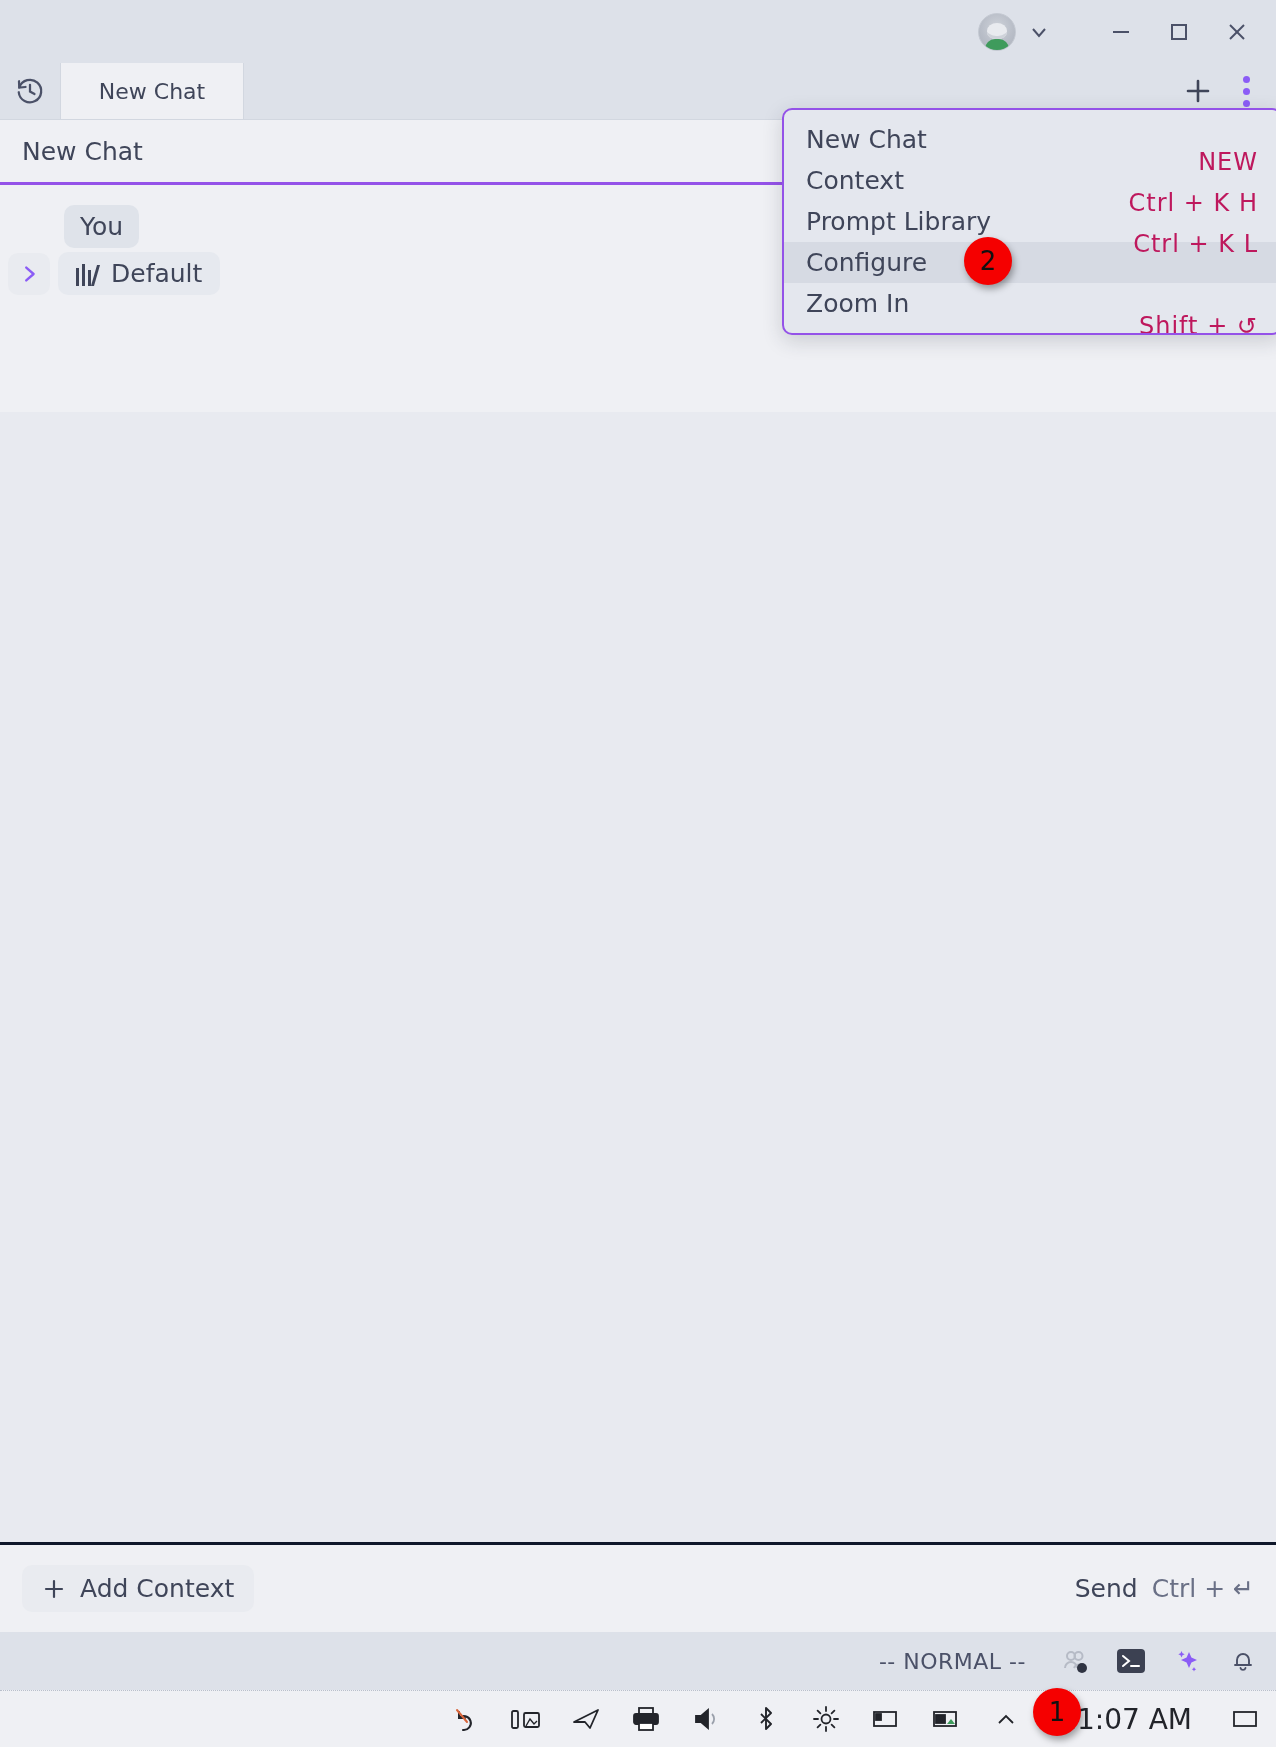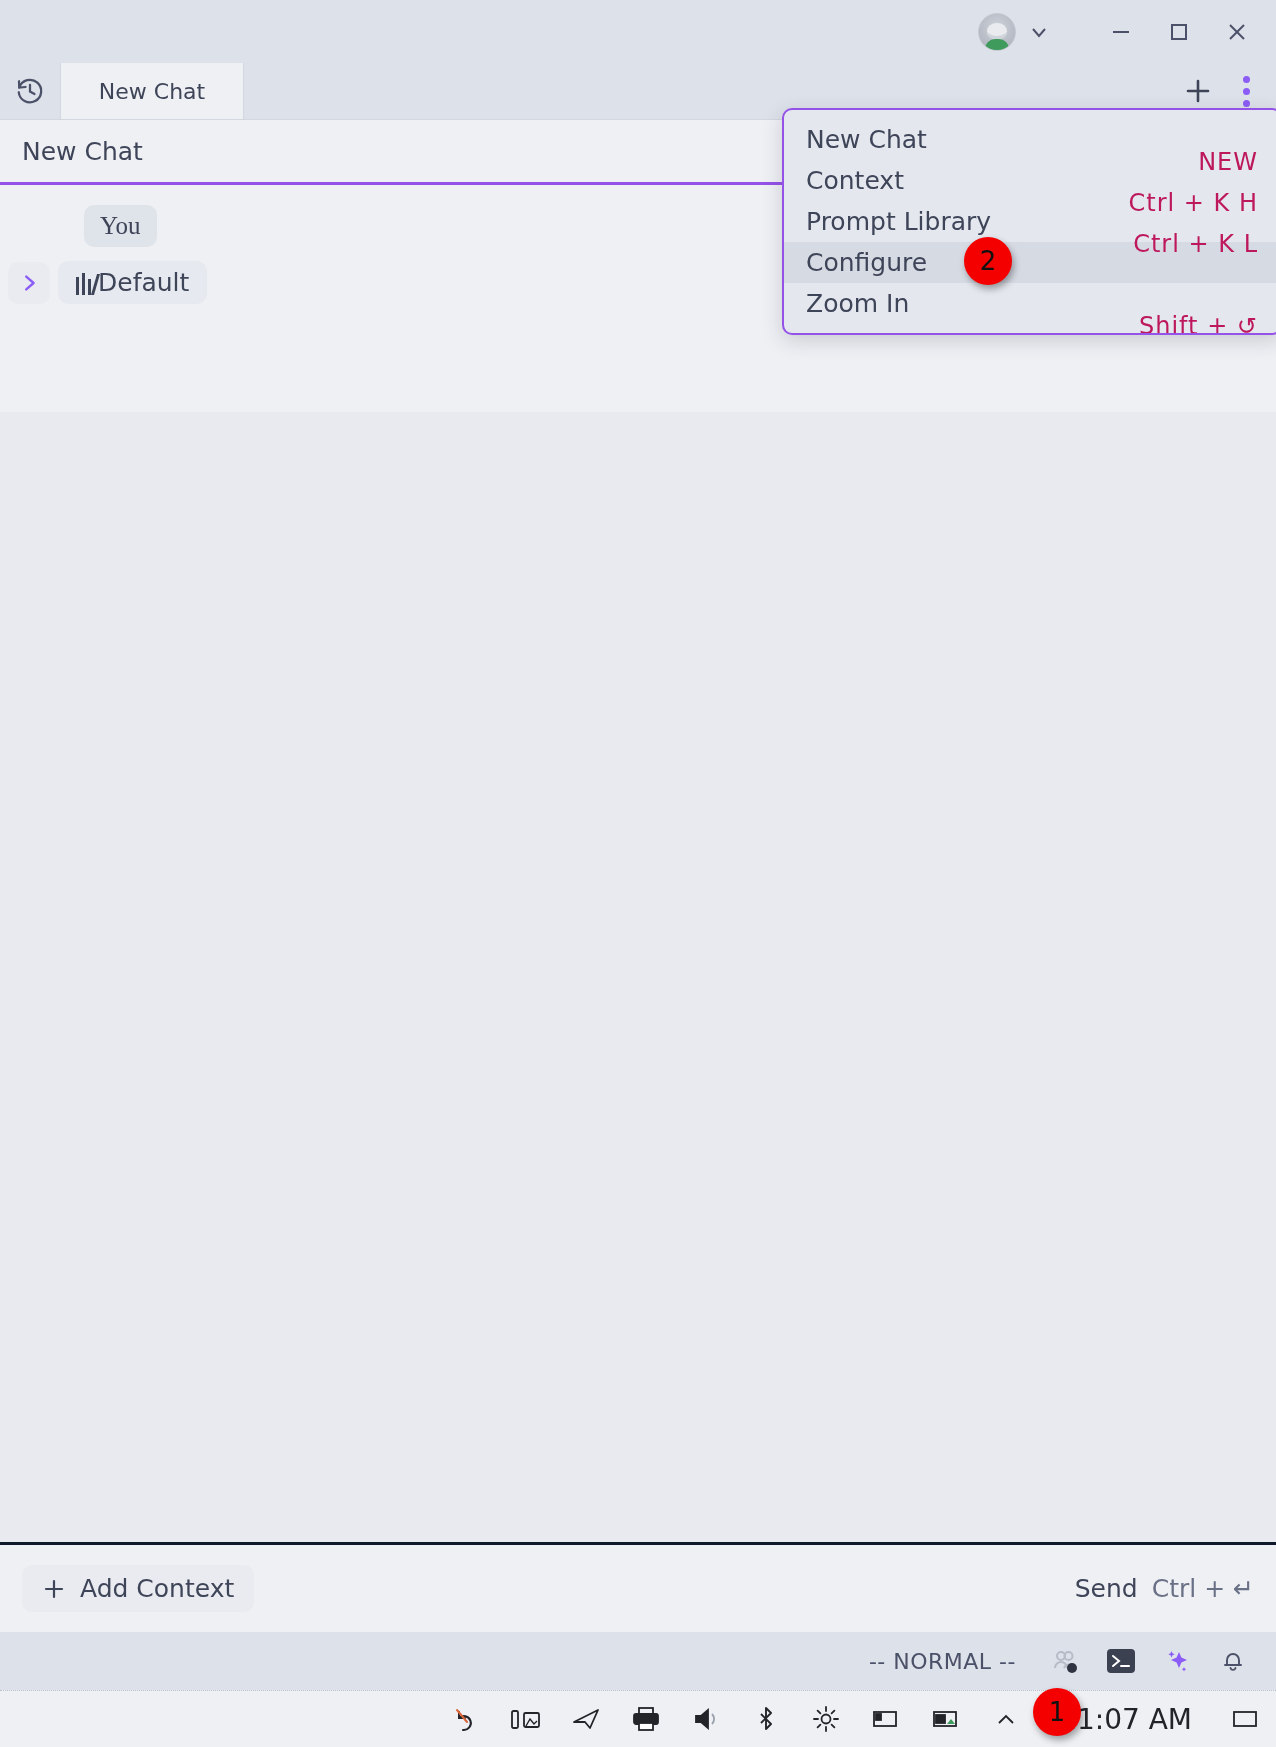--- a/index.html
+++ b/index.html
@@ -62,32 +62,32 @@
 
   
   .chat-header {
     height: 65px; display: flex; align-items: center; padding-left: 22px;
     font-size: 25px; color: #3f4559; background: #eff0f4;
     border-bottom: 3px solid #9452e8;
   }
 
   
   .messages { background: #eff0f4; padding: 20px 0 0 0; height: 227px; }
-  .bubble-row { padding-left: 84px; margin-bottom: 14px; font-family: Liberation Serif, serif; }
+  .bubble-row { padding-left: 64px; margin-bottom: 4px; }
   .bubble {
     display: inline-flex; align-items: center; background: #dfe3ea;
     border-radius: 10px; padding: 7px 16px; font-size: 25px; color: #3f4559;
   }
   .model-row { display: flex; align-items: center; padding-left: 8px; gap: 8px; }
   .expander {
     width: 42px; height: 42px; border-radius: 10px; background: #e9ebf0;
     display: flex; align-items: center; justify-content: center; color: #8b5cf6;
   }
   .model-chip {
-    display: inline-flex; align-items: center; gap: 1px; background: #e6e9ef;
+    display: inline-flex; align-items: center; gap: 14px; background: #e6e9ef;
     border-radius: 10px; padding: 7px 18px; font-size: 25px; color: #3f4559;
   }
   .bars { display: inline-flex; align-items: flex-end; gap: 3px; height: 24px; }
   .bars span { display: block; width: 3px; background: #3f4559; }
 
   .band { background: #e8eaf0; height: 1315px; }
 
   
   .composer {
     position: absolute; left: 0; bottom: 115px; width: 1276px; height: 90px;
@@ -100,21 +100,21 @@
     border-radius: 10px; padding: 9px 20px; font-size: 25px; color: #3f4559;
   }
   .send-area { display: flex; align-items: center; gap: 14px; font-size: 25px; }
   .send-label { color: #3f4559; }
   .send-keys { color: #6a7086; }
 
   
   .statusbar {
     position: absolute; left: 0; bottom: 57px; width: 1276px; height: 58px;
     background: #dde1e9; display: flex; align-items: center; justify-content: flex-end;
-    gap: 22px; padding-right: 26px;
+    gap: 22px; padding-right: 16px;
   }
   .mode-text { font-size: 22px; color: #4b5168; letter-spacing: .5px; margin-right: 10px; }
 
   
   .taskbar {
     position: absolute; left: 0; bottom: 0; width: 1276px; height: 57px;
     background: #eff0f4; border-top: 1px dotted #b9bfcb;
     display: flex; align-items: center; justify-content: flex-end; gap: 26px;
     padding-right: 14px;
   }

